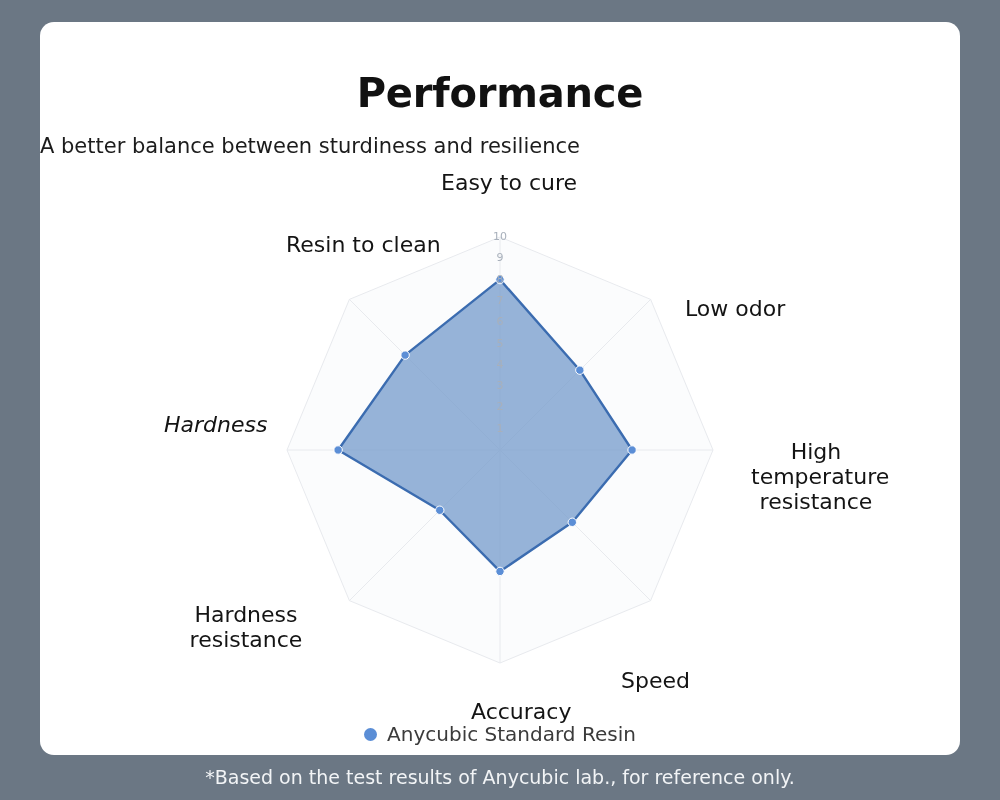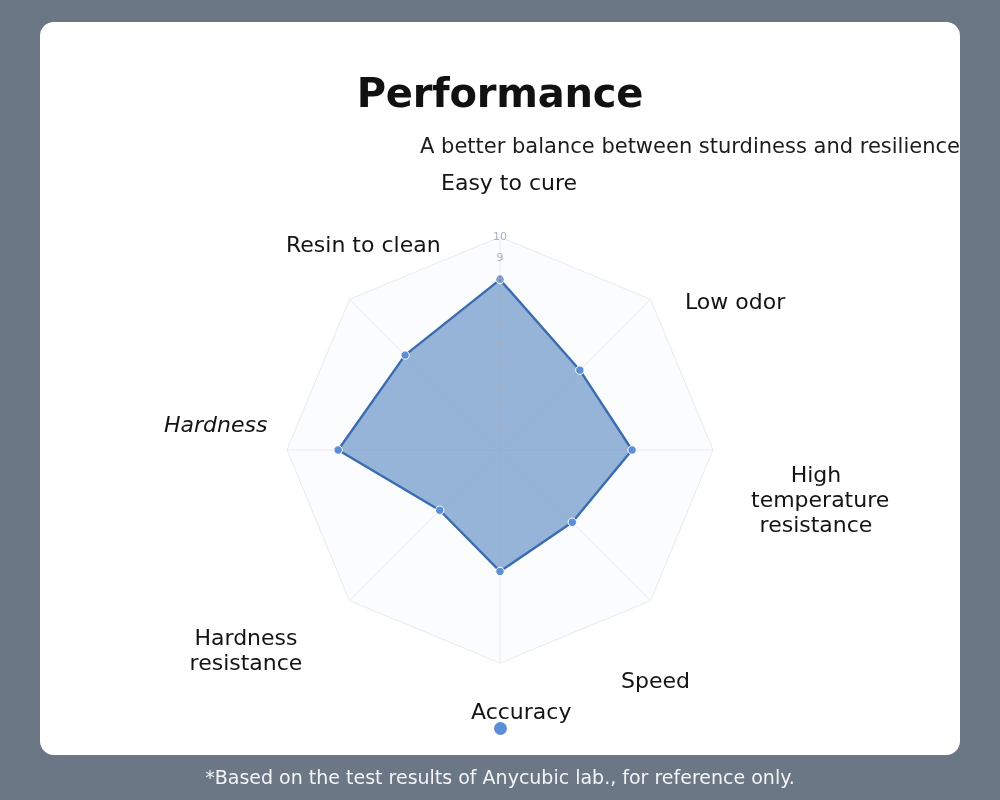--- a/index.html
+++ b/index.html
@@ -36,21 +36,21 @@
     font-size: 40px;
     font-weight: bold;
     color: #111111;
     letter-spacing: -0.2px;
   }
   .chart-subtitle {
     position: absolute;
     left: 0;
     top: 112px;
     width: 920px;
-    text-align: right;
+    text-align: left;
     font-size: 21px;
     font-weight: 400;
     color: #1c1c1c;
   }
   .radar-wrap {
     position: absolute;
     left: 0;
     top: 0;
     width: 920px;
     height: 733px;
@@ -64,21 +64,20 @@
     position: absolute;
     font-size: 22px;
     color: #141414;
     line-height: 25px;
     text-align: center;
     white-space: nowrap;
   }
   .axis-label.multi {
     white-space: normal;
     width: 130px;
-    margin-top: 23px;
   }
   .legend {
     position: absolute;
     left: 0;
     top: 700px;
     width: 920px;
     display: flex;
     align-items: center;
     justify-content: center;
     gap: 10px;
@@ -165,30 +164,31 @@
             <text class="tick-label" x="460" y="300.20">6</text>
             <text class="tick-label" x="460" y="278.90">7</text>
             <text class="tick-label" x="460" y="257.60">8</text>
             <text class="tick-label" x="460" y="236.30">9</text>
             <text class="tick-label" x="460" y="215.00">10</text>
           </g>
       </svg>
 
       <div id="axis-labels">
           <div class="axis-label" style="left: 401px; top: 148px;">Easy to cure</div>
-          <div class="axis-label" style="left: 645px; top: 267px;">Low odor</div>
+          <div class="axis-label" style="left: 645px; top: 274px;">Low odor</div>
           <div class="axis-label multi" style="left: 711px; top: 417px;">High temperature resistance</div>
           <div class="axis-label" style="left: 581px; top: 646px;">Speed</div>
           <div class="axis-label" style="left: 417px; top: 677px; margin-left: 14px;">Accuracy</div>
           <div class="axis-label multi" style="left: 141px; top: 580px;">Hardness resistance</div>
           <div class="axis-label" style="left: 124px; top: 390px; font-style: italic;">Hardness</div>
           <div class="axis-label" style="left: 246px; top: 210px;">Resin to clean</div>
         </div>
     </div>
 
     <div class="legend">
       <span class="legend-dot"></span>
+      <span class="legend-label">Anycubic Standard Resin</span>
     </div>
 
   </div>
 
   <div class="footnote">*Based on the test results of Anycubic lab., for reference only.</div>
 </div>
 
 </body></html>

